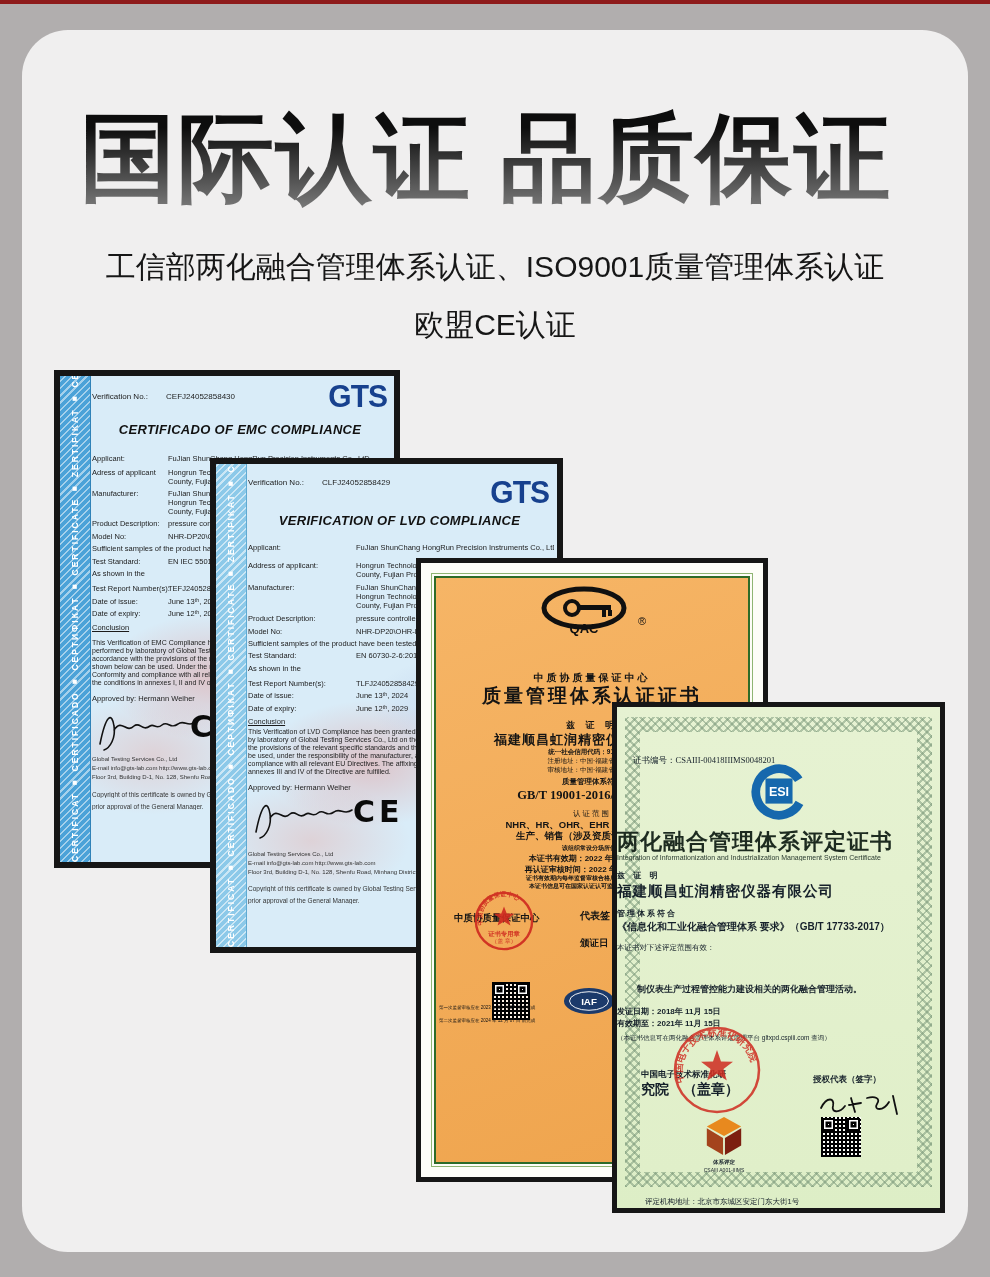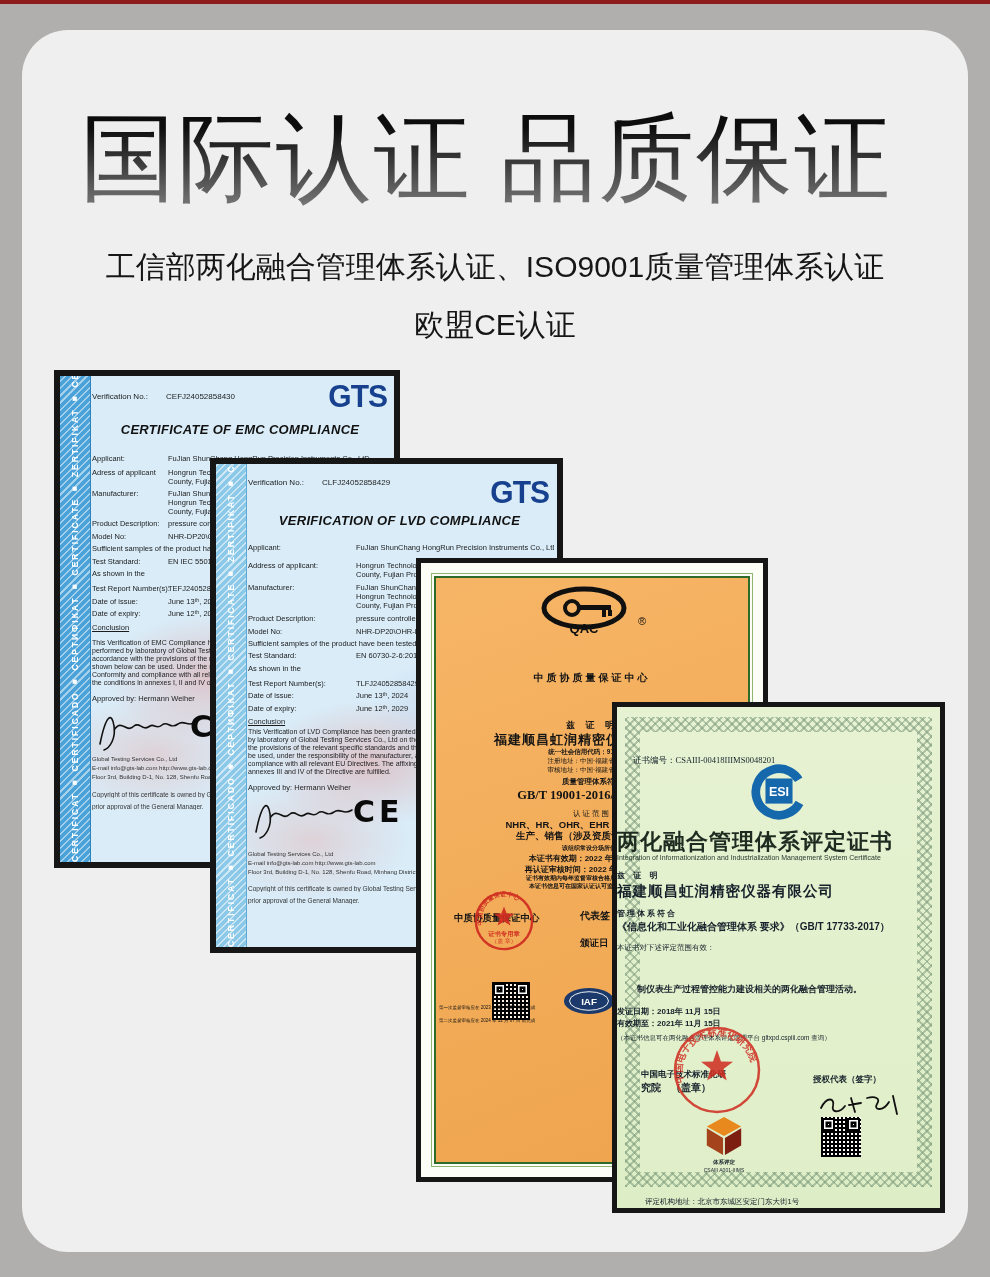--- a/index.html
+++ b/index.html
@@ -2,21 +2,21 @@
 <html><head>
 <meta charset="utf-8">
 <style>
   html,body{margin:0;padding:0;}
   body{width:990px;height:1277px;position:relative;background:#b1aeae;
        font-family:"Liberation Sans","DejaVu Sans",sans-serif;overflow:hidden;}
   .abs{position:absolute;}
   .topbar{position:absolute;left:0;top:0;width:990px;height:4px;background:#8e1b1b;}
   .card{position:absolute;left:22px;top:30px;width:946px;height:1222px;background:#f0efef;border-radius:46px;}
   .banner-title{position:absolute;left:0;top:95px;width:972px;text-align:center;
-       font-size:96px;font-weight:400;letter-spacing:2px;
+       font-size:96px;font-weight:700;letter-spacing:2px;
        background:linear-gradient(180deg,#0d0d0d 25%,#8f8f8f 100%);
        -webkit-background-clip:text;background-clip:text;color:transparent;white-space:nowrap;}
   .banner-sub{position:absolute;left:0;width:990px;text-align:center;font-size:30px;
        font-weight:500;color:#161616;white-space:nowrap;}
   .sub1{top:247px;} .sub2{top:305px;}
 
   
   .cert{position:absolute;box-sizing:border-box;border:6px solid #161616;overflow:hidden;}
   .bluecert{background:
      radial-gradient(ellipse 150px 90px at 45% 62%, rgba(226,130,125,.38), transparent 70%),
@@ -78,21 +78,21 @@
 <div class="card"></div>
 
 <div class="banner-title">国际认证 品质保证</div>
 <div class="banner-sub sub1">工信部两化融合管理体系认证、ISO9001质量管理体系认证</div>
 <div class="banner-sub sub2">欧盟CE认证</div>
 
 <div class="cert bluecert cert-emc">
   <div class="strip strip-emc">CERTIFICAT ■ CERTIFICADO ■ СЕРТИФІКАТ ■ CERTIFICATE ■ ZERTIFIKAT ■ CERTIFICAT ■ CERTIFICADO</div>
   <div class="vrow" style="top:16px"><span>Verification No.:</span><span class="gap"></span><span>CEFJ24052858430</span></div>
   <div class="gts" style="top:4px;right:7px">GTS</div>
-  <div class="ctitle" style="top:46px">CERTIFICATE OF EMC COMPLIANCE</div>
+  <div class="ctitle" style="top:46px">CERTIFICADO OF EMC COMPLIANCE</div>
 
   <div class="frow" style="top:78px"><span class="lbl">Applicant:</span><span>FuJian ShunChang HongRun Precision Instruments Co., LtD.</span></div>
   <div class="frow" style="top:92px"><span class="lbl">Adress of applicant</span><span>Hongrun Technology Park, No.</span></div>
   <div class="frow" style="top:101px"><span class="lbl"></span><span>County, Fujian Province, China</span></div>
   <div class="frow" style="top:113px"><span class="lbl">Manufacturer:</span><span>FuJian ShunChang HongRun P</span></div>
   <div class="frow" style="top:122px"><span class="lbl"></span><span>Hongrun Technology Park, No.</span></div>
   <div class="frow" style="top:131px"><span class="lbl"></span><span>County, Fujian Province, China</span></div>
   <div class="frow" style="top:143px"><span class="lbl">Product Description:</span><span>pressure controller</span></div>
   <div class="frow" style="top:156px"><span class="lbl">Model No:</span><span>NHR-DP20\OHR-DP20\EHR-D</span></div>
   <div class="fline" style="top:168px">Sufficient samples of the product have been tested and fou</div>
@@ -165,20 +165,21 @@
     <svg style="position:absolute;left:0;right:0;margin:0 auto;top:5px;display:block" width="120" height="56" viewBox="0 0 120 56">
       <ellipse cx="52" cy="25" rx="40" ry="19" fill="none" stroke="#101010" stroke-width="5"></ellipse>
       <circle cx="40" cy="25" r="7" fill="none" stroke="#101010" stroke-width="4"></circle>
       <rect x="47" y="22" width="32" height="5" fill="#101010"></rect>
       <rect x="70" y="27" width="4" height="7" fill="#101010"></rect>
       <rect x="76" y="27" width="4" height="6" fill="#101010"></rect>
       <text x="52" y="50" font-size="13" font-weight="bold" fill="#101010" text-anchor="middle">QAC</text>
       <text x="106" y="42" font-size="11" fill="#101010">®</text>
     </svg>
     <div class="qc" style="top:93px;font-size:10px;font-weight:bold;letter-spacing:3px">中质协质量保证中心</div>
+    <div class="qc" style="top:105px;font-size:19px;font-weight:bold;letter-spacing:3px">质量管理体系认证证书</div>
     <div class="qc" style="top:141px;font-size:9px;font-weight:bold;letter-spacing:4px">兹 证 明</div>
     <div class="qc" style="top:153px;font-size:13px;font-weight:bold;letter-spacing:1px">福建顺昌虹润精密仪器有限公司</div>
     <div class="qc" style="top:170px;font-size:6.5px;font-weight:bold">统一社会信用代码：91350721</div>
     <div class="qc" style="top:179px;font-size:6.5px">注册地址：中国·福建省·顺昌县</div>
     <div class="qc" style="top:188px;font-size:6.5px">审核地址：中国·福建省·顺昌县</div>
     <div class="qc" style="top:199px;font-size:7.5px;font-weight:bold">质量管理体系符合</div>
     <div class="qc serif" style="top:210px;font-size:12.5px;font-weight:bold">GB/T 19001-2016/ ISO 9001</div>
     <div class="qc" style="top:231px;font-size:7.5px;letter-spacing:2px">认证范围</div>
     <div class="qc" style="top:241px;font-size:9.5px;font-weight:bold">NHR、HR、OHR、EHR 系列工业自动化</div>
     <div class="qc" style="top:252px;font-size:9.5px;font-weight:bold">生产、销售（涉及资质许可，与资质</div>
@@ -225,21 +226,21 @@
   <div class="gc" style="top:163px;font-size:8px;font-weight:bold;letter-spacing:3px">兹 证 明</div>
   <div class="gc" style="top:175px;font-size:14.5px;font-weight:bold;letter-spacing:1px">福建顺昌虹润精密仪器有限公司</div>
   <div class="gc" style="top:201px;font-size:8px;font-weight:bold;letter-spacing:2px">管理体系符合</div>
   <div class="gc" style="top:213px;font-size:10px;font-weight:bold">《信息化和工业化融合管理体系 要求》（GB/T 17733-2017）</div>
   <div class="gc" style="top:236px;font-size:7.5px">本证书对下述评定范围有效：</div>
   <div class="gl" style="left:20px;right:14px;top:276px;font-size:9px;font-weight:bold">制仪表生产过程管控能力建设相关的两化融合管理活动。</div>
   <div class="gc" style="top:299px;font-size:8px;font-weight:bold">发证日期：2018年 11月 15日</div>
   <div class="gc" style="top:311px;font-size:8px;font-weight:bold">有效期至：2021年 11月 15日</div>
   <div class="gc" style="top:327px;font-size:6.5px">（本证书信息可在两化融合管理体系评定管理平台 gltxpd.cspiii.com 查询）</div>
   <div class="gl" style="left:24px;top:362px;font-size:8.5px;font-weight:bold">中国电子技术标准化研</div>
-  <div class="gl" style="left:24px;top:374px;font-size:10px;font-weight:bold">究院　（盖章）</div>
+  <div class="gl" style="left:24px;top:374px;font-size:14px;font-weight:bold">究院　（盖章）</div>
   <svg style="position:absolute;left:54px;top:317px;opacity:.85" width="92" height="92" viewBox="0 0 92 92">
     <circle cx="46" cy="46" r="42" fill="none" stroke="#cf2b20" stroke-width="2.5"></circle>
     <path id="garc" d="M13 58 A35 35 0 1 1 79 58" fill="none"></path>
     <text font-size="9.5" fill="#cf2b20" font-weight="bold"><textPath href="#garc">中国电子技术标准化研究院</textPath></text>
     <polygon points="46,26 50,37.5 62,37.8 52.5,45 55.8,56.6 46,49.8 36.2,56.6 39.5,45 30,37.8 42,37.5" fill="#cf2b20"></polygon>
   </svg>
   <div class="gl" style="left:196px;top:367px;font-size:8.5px;font-weight:bold">授权代表（签字）</div>
   <svg style="position:absolute;left:198px;top:381px" width="90" height="30" viewBox="0 0 90 30">
     <path d="M6 20 C12 8,20 10,18 18 C16 24,24 26,30 18 M36 10 L40 24 M34 17 L46 15 M52 10 C60 8,66 10,62 16 C58 22,68 24,74 14 M78 8 L82 26" stroke="#111" fill="none" stroke-width="1.8" stroke-linecap="round"></path>
   </svg>

